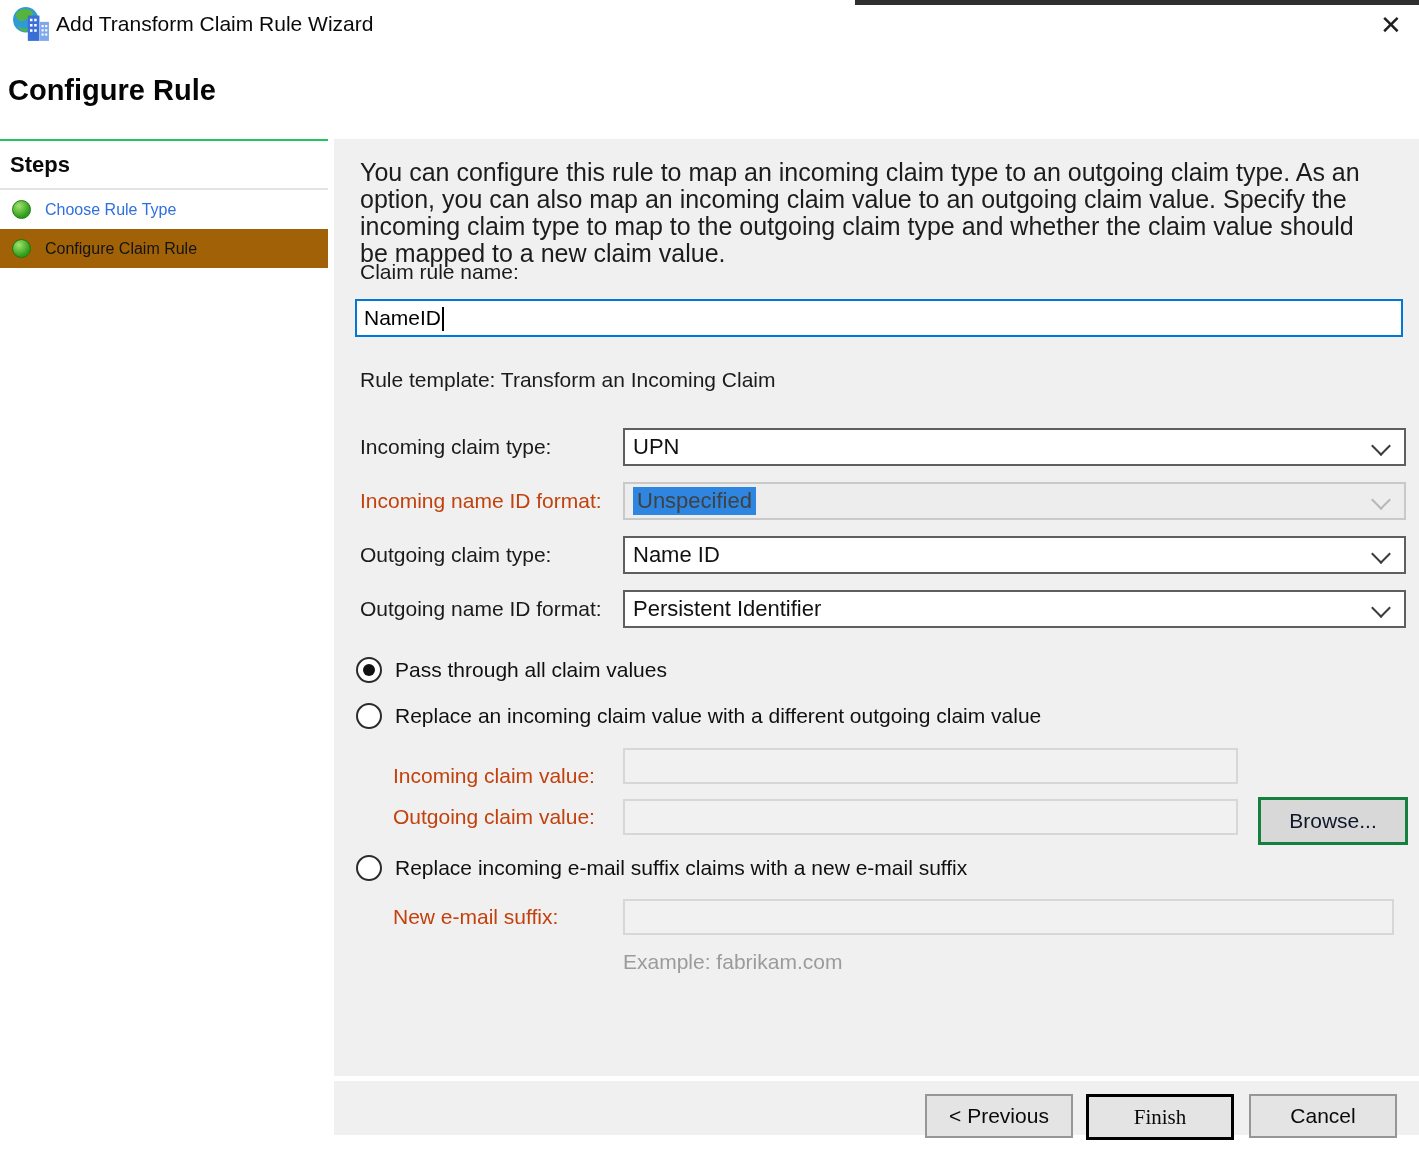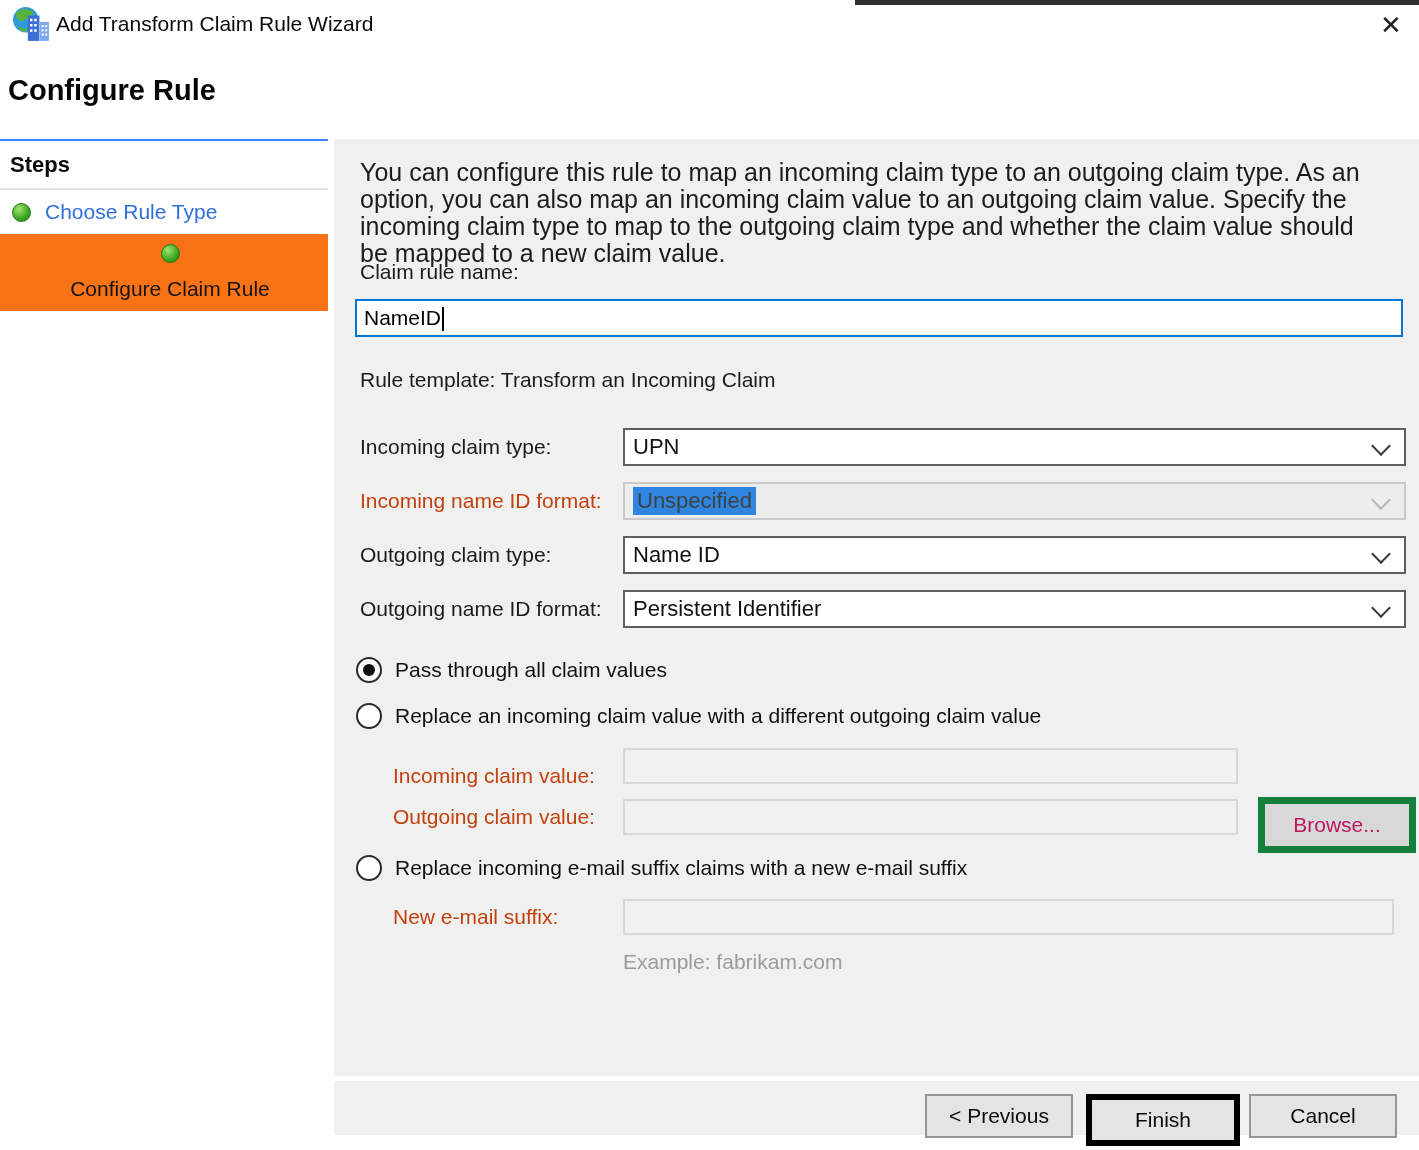--- a/index.html
+++ b/index.html
@@ -15,25 +15,25 @@
   .close-btn {
     position:absolute; right:6px; top:6px; width:44px; height:38px;
     display:flex; align-items:center; justify-content:center;
     font-size:26px; color:#1f1f1f; cursor:default; font-weight:400;
   }
   .page-heading { position:absolute; left:8px; top:74px; font-size:29px; font-weight:bold; color:#050505; }
 
   
   .sidebar {
     position:absolute; left:0; top:139px; width:328px; bottom:0;
-    background:#ffffff; border-top:2px solid #3b82f6;
+    background:#ffffff; border-top:2px solid #22c55e;
   }
   .steps-title { padding:11px 0 10px 10px; font-size:22px; font-weight:bold; color:#0a0a0a; border-bottom:2px solid #e3e3e3; }
-  .step-row { display:flex; align-items:center; gap:14px; padding:10px 0 10px 12px; font-size:21px; }
-  .step-row.active { background:#f97316;flex-direction:column; }
+  .step-row { display:flex; align-items:center; gap:14px; padding:10px 0 10px 12px; font-size:16px; }
+  .step-row.active { background:#a16207; }
   .step-bullet {
     width:17px; height:17px; border-radius:50%;
     background:radial-gradient(circle at 35% 30%, #a2e36c, #33a01e 65%, #1f8c12);
     border:1px solid #1a7a10; flex:0 0 auto;
   }
   .step-link { color:#2f6fde; }
   .step-current { color:#141414; }
 
   
   .panel { position:absolute; left:334px; top:139px; width:1085px; height:937px; background:#f0f0f0; }
@@ -70,34 +70,34 @@
   .radio.checked .dot {
     display:block; position:absolute; left:5px; top:5px; width:12px; height:12px;
     border-radius:50%; background:#111;
   }
 
   .sub-input {
     position:absolute; left:289px; height:32px; background:#f1f1f1; border:2px solid #d7d7d7;
   }
   .browse-btn {
     position:absolute; left:924px; top:658px; width:144px; height:42px;
-    background:#d8d8d8; border:7px solid #15803d; color:#be185d;
+    background:#d8d8d8; border:3px solid #15803d; color:#0f172a;
     font-size:21px; display:flex; align-items:center; justify-content:center;
   }
   .example { position:absolute; left:289px; top:811px; font-size:21px; color:#9b9b9b; }
 
   
   .footer { position:absolute; left:334px; top:1081px; width:1085px; height:54px; background:#f0f0f0; }
   .btn {
     position:absolute; top:13px; width:144px; height:40px;
     background:#e4e4e4; border:2px solid #969696; font-size:21px; color:#0a0a0a;
     display:flex; align-items:center; justify-content:center;
   }
   .btn.prev { left:591px; }
-  .btn.finish { left:752px; border:6px solid #000000; width:142px; }
+  .btn.finish { left:752px; border:3px solid #000000; width:142px;font-family:Liberation Serif, serif; }
   .btn.cancel { left:915px; }
 </style>
 </head>
 <body>
 
 <div class="page">
 
   <div class="edge-strip"></div>
 
   <svg class="app-icon" viewBox="0 0 36 34">

